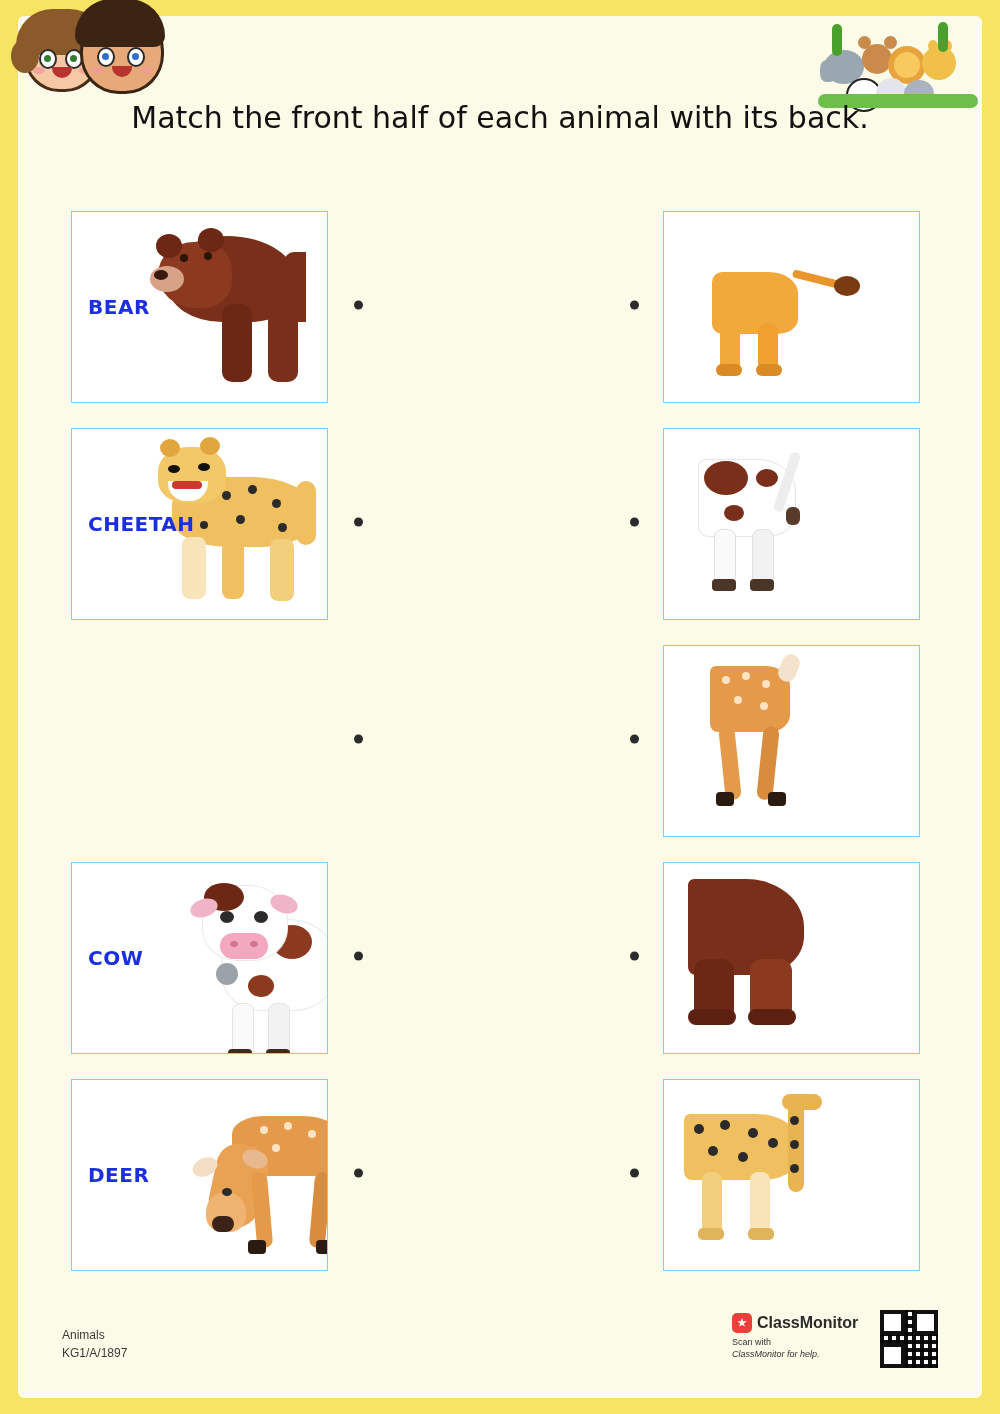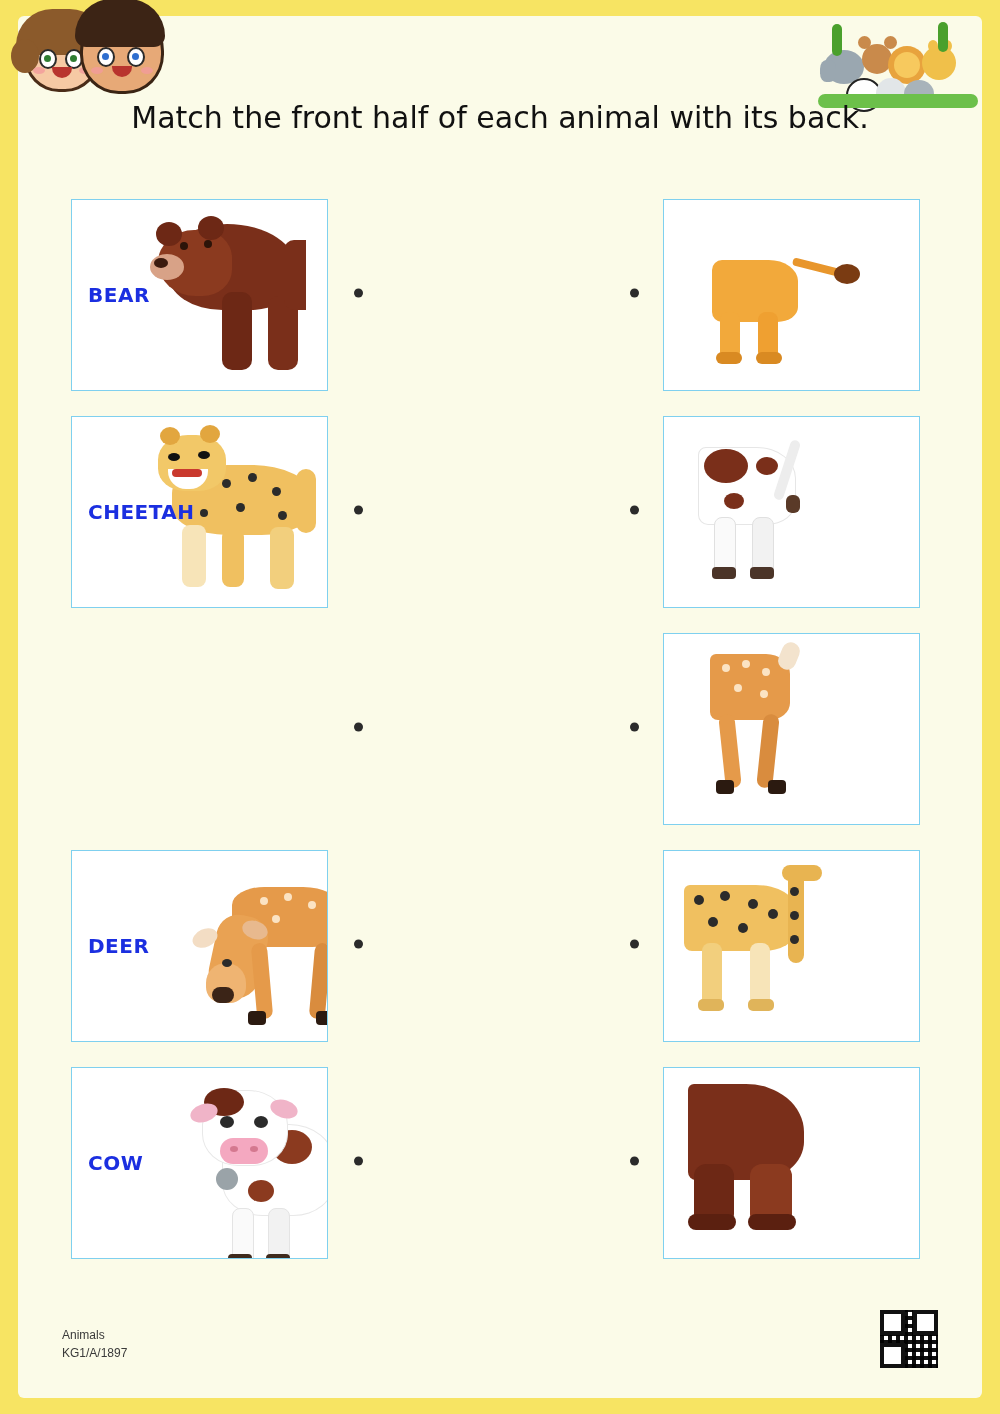--- a/index.html
+++ b/index.html
@@ -38,21 +38,21 @@
   }
   .ab{position:absolute;border-radius:50%;}
   
   .title{
     position:absolute;left:0;right:0;top:84px;
     text-align:center;
     font-size:30px;color:#111;
     font-family:"DejaVu Sans", sans-serif;
   }
   
-  .rows{position:absolute;left:0;top:168px;width:964px;}
+  .rows{position:absolute;left:0;top:180px;width:964px;}
   .row{position:relative;height:217px;}
   .card{
     position:absolute;top:15px;
     width:257px;height:192px;
     background:#ffffff;
     border:1.5px solid #7fd0ef;
     box-sizing:border-box;
   }
   .card.left{left:53px;}
   .card.right{left:645px;}
@@ -254,65 +254,20 @@
           <div class="sh" style="left:96px;top:80px;width:16px;height:74px;background:#d98c3e;border-radius:8px;transform:rotate(6deg);"></div>
           <div class="sh" style="left:52px;top:146px;width:18px;height:14px;background:#2b1a10;border-radius:4px;"></div>
           <div class="sh" style="left:104px;top:146px;width:18px;height:14px;background:#2b1a10;border-radius:4px;"></div>
         </div>
       </div>
     </div>
 
     <div class="row">
       <div class="card left">
         <div class="art">
-          <div class="sh" style="left:160px;top:36px;width:108px;height:60px;background:#e59a4a;border-radius:30% 34% 26% 26%;"></div>
-          <div class="sh" style="left:140px;top:64px;width:52px;height:84px;background:#e9a253;border-radius:26px 26px 30px 30px;transform:rotate(12deg);"></div>
-          <div class="sh" style="left:134px;top:112px;width:40px;height:40px;background:#efb472;border-radius:50% 50% 40% 40%;"></div>
-          <div class="sh" style="left:140px;top:136px;width:22px;height:16px;background:#3b2417;border-radius:8px;"></div>
-          <div class="sh" style="left:150px;top:108px;width:10px;height:8px;background:#2b2b2b;border-radius:50%;"></div>
-          <div class="sh" style="left:120px;top:78px;width:26px;height:18px;background:#f3ddc4;border-radius:50%;transform:rotate(-24deg);"></div>
-          <div class="sh" style="left:170px;top:70px;width:26px;height:18px;background:#e8b98e;border-radius:50%;transform:rotate(18deg);"></div>
-          <div class="sh" style="left:188px;top:46px;width:8px;height:8px;background:#fbe3c3;border-radius:50%;"></div>
-          <div class="sh" style="left:212px;top:42px;width:8px;height:8px;background:#fbe3c3;border-radius:50%;"></div>
-          <div class="sh" style="left:236px;top:50px;width:8px;height:8px;background:#fbe3c3;border-radius:50%;"></div>
-          <div class="sh" style="left:200px;top:64px;width:8px;height:8px;background:#fbe3c3;border-radius:50%;"></div>
-          <div class="sh" style="left:182px;top:92px;width:16px;height:76px;background:#e59a4a;border-radius:8px;transform:rotate(-5deg);"></div>
-          <div class="sh" style="left:240px;top:92px;width:16px;height:76px;background:#d98c3e;border-radius:8px;transform:rotate(5deg);"></div>
-          <div class="sh" style="left:176px;top:160px;width:18px;height:14px;background:#2b1a10;border-radius:4px;"></div>
-          <div class="sh" style="left:244px;top:160px;width:18px;height:14px;background:#2b1a10;border-radius:4px;"></div>
-        </div>
-        <div class="label">DEER</div>
-      </div>
-      <div class="dot l"></div>
-      <div class="dot r"></div>
-      <div class="card right">
-        <div class="art">
-          <div class="sh" style="left:20px;top:34px;width:112px;height:66px;background:#f0c060;border-radius:6px 36% 30% 8px;"></div>
-          <div class="sh" style="left:30px;top:44px;width:10px;height:10px;background:#2b2b2b;border-radius:50%;"></div>
-          <div class="sh" style="left:56px;top:40px;width:10px;height:10px;background:#2b2b2b;border-radius:50%;"></div>
-          <div class="sh" style="left:84px;top:48px;width:10px;height:10px;background:#2b2b2b;border-radius:50%;"></div>
-          <div class="sh" style="left:44px;top:66px;width:10px;height:10px;background:#2b2b2b;border-radius:50%;"></div>
-          <div class="sh" style="left:74px;top:72px;width:10px;height:10px;background:#2b2b2b;border-radius:50%;"></div>
-          <div class="sh" style="left:104px;top:58px;width:10px;height:10px;background:#2b2b2b;border-radius:50%;"></div>
-          <div class="sh" style="left:38px;top:92px;width:20px;height:64px;background:#f2cf7d;border-radius:8px;"></div>
-          <div class="sh" style="left:86px;top:92px;width:20px;height:64px;background:#f7e4b8;border-radius:8px;"></div>
-          <div class="sh" style="left:34px;top:148px;width:26px;height:12px;background:#e0b45a;border-radius:5px;"></div>
-          <div class="sh" style="left:84px;top:148px;width:26px;height:12px;background:#e0b45a;border-radius:5px;"></div>
-          <div class="sh" style="left:124px;top:20px;width:16px;height:92px;background:#e8b451;border-radius:10px;"></div>
-          <div class="sh" style="left:118px;top:14px;width:40px;height:16px;background:#e8b451;border-radius:10px;"></div>
-          <div class="sh" style="left:126px;top:36px;width:9px;height:9px;background:#2b2b2b;border-radius:50%;"></div>
-          <div class="sh" style="left:126px;top:60px;width:9px;height:9px;background:#2b2b2b;border-radius:50%;"></div>
-          <div class="sh" style="left:126px;top:84px;width:9px;height:9px;background:#2b2b2b;border-radius:50%;"></div>
-        </div>
-      </div>
-    </div>
-
-    <div class="row">
-      <div class="card left">
-        <div class="art">
           <div class="sh" style="left:150px;top:56px;width:110px;height:90px;background:#ffffff;border-radius:40% 40% 36% 36%;border:1px solid #e8e8e8;"></div>
           <div class="sh" style="left:200px;top:62px;width:40px;height:34px;background:#8b3a1f;border-radius:50%;"></div>
           <div class="sh" style="left:176px;top:112px;width:26px;height:22px;background:#8b3a1f;border-radius:50%;"></div>
           <div class="sh" style="left:130px;top:22px;width:84px;height:74px;background:#ffffff;border-radius:46% 46% 42% 42%;border:1px solid #e8e8e8;"></div>
           <div class="sh" style="left:132px;top:20px;width:40px;height:28px;background:#6d2815;border-radius:50%;"></div>
           <div class="sh" style="left:118px;top:36px;width:28px;height:18px;background:#f0b4c8;border-radius:50%;transform:rotate(-18deg);"></div>
           <div class="sh" style="left:198px;top:32px;width:28px;height:18px;background:#f0b4c8;border-radius:50%;transform:rotate(18deg);"></div>
           <div class="sh" style="left:148px;top:48px;width:14px;height:12px;background:#2b2b2b;border-radius:50%;"></div>
           <div class="sh" style="left:182px;top:48px;width:14px;height:12px;background:#2b2b2b;border-radius:50%;"></div>
           <div class="sh" style="left:148px;top:70px;width:48px;height:26px;background:#f4a8c0;border-radius:16px;"></div>
@@ -332,25 +287,80 @@
         <div class="art">
           <div class="sh" style="left:24px;top:16px;width:116px;height:96px;background:#7a2f1a;border-radius:6px 50% 40% 8px;"></div>
           <div class="sh" style="left:30px;top:96px;width:40px;height:62px;background:#6d2815;border-radius:12px;"></div>
           <div class="sh" style="left:86px;top:96px;width:42px;height:62px;background:#8b3a1f;border-radius:12px;"></div>
           <div class="sh" style="left:24px;top:146px;width:48px;height:16px;background:#5b2010;border-radius:8px;"></div>
           <div class="sh" style="left:84px;top:146px;width:48px;height:16px;background:#5b2010;border-radius:8px;"></div>
         </div>
       </div>
     </div>
 
+    <div class="row">
+      <div class="card left">
+        <div class="art">
+          <div class="sh" style="left:160px;top:36px;width:108px;height:60px;background:#e59a4a;border-radius:30% 34% 26% 26%;"></div>
+          <div class="sh" style="left:140px;top:64px;width:52px;height:84px;background:#e9a253;border-radius:26px 26px 30px 30px;transform:rotate(12deg);"></div>
+          <div class="sh" style="left:134px;top:112px;width:40px;height:40px;background:#efb472;border-radius:50% 50% 40% 40%;"></div>
+          <div class="sh" style="left:140px;top:136px;width:22px;height:16px;background:#3b2417;border-radius:8px;"></div>
+          <div class="sh" style="left:150px;top:108px;width:10px;height:8px;background:#2b2b2b;border-radius:50%;"></div>
+          <div class="sh" style="left:120px;top:78px;width:26px;height:18px;background:#f3ddc4;border-radius:50%;transform:rotate(-24deg);"></div>
+          <div class="sh" style="left:170px;top:70px;width:26px;height:18px;background:#e8b98e;border-radius:50%;transform:rotate(18deg);"></div>
+          <div class="sh" style="left:188px;top:46px;width:8px;height:8px;background:#fbe3c3;border-radius:50%;"></div>
+          <div class="sh" style="left:212px;top:42px;width:8px;height:8px;background:#fbe3c3;border-radius:50%;"></div>
+          <div class="sh" style="left:236px;top:50px;width:8px;height:8px;background:#fbe3c3;border-radius:50%;"></div>
+          <div class="sh" style="left:200px;top:64px;width:8px;height:8px;background:#fbe3c3;border-radius:50%;"></div>
+          <div class="sh" style="left:182px;top:92px;width:16px;height:76px;background:#e59a4a;border-radius:8px;transform:rotate(-5deg);"></div>
+          <div class="sh" style="left:240px;top:92px;width:16px;height:76px;background:#d98c3e;border-radius:8px;transform:rotate(5deg);"></div>
+          <div class="sh" style="left:176px;top:160px;width:18px;height:14px;background:#2b1a10;border-radius:4px;"></div>
+          <div class="sh" style="left:244px;top:160px;width:18px;height:14px;background:#2b1a10;border-radius:4px;"></div>
+        </div>
+        <div class="label">DEER</div>
+      </div>
+      <div class="dot l"></div>
+      <div class="dot r"></div>
+      <div class="card right">
+        <div class="art">
+          <div class="sh" style="left:20px;top:34px;width:112px;height:66px;background:#f0c060;border-radius:6px 36% 30% 8px;"></div>
+          <div class="sh" style="left:30px;top:44px;width:10px;height:10px;background:#2b2b2b;border-radius:50%;"></div>
+          <div class="sh" style="left:56px;top:40px;width:10px;height:10px;background:#2b2b2b;border-radius:50%;"></div>
+          <div class="sh" style="left:84px;top:48px;width:10px;height:10px;background:#2b2b2b;border-radius:50%;"></div>
+          <div class="sh" style="left:44px;top:66px;width:10px;height:10px;background:#2b2b2b;border-radius:50%;"></div>
+          <div class="sh" style="left:74px;top:72px;width:10px;height:10px;background:#2b2b2b;border-radius:50%;"></div>
+          <div class="sh" style="left:104px;top:58px;width:10px;height:10px;background:#2b2b2b;border-radius:50%;"></div>
+          <div class="sh" style="left:38px;top:92px;width:20px;height:64px;background:#f2cf7d;border-radius:8px;"></div>
+          <div class="sh" style="left:86px;top:92px;width:20px;height:64px;background:#f7e4b8;border-radius:8px;"></div>
+          <div class="sh" style="left:34px;top:148px;width:26px;height:12px;background:#e0b45a;border-radius:5px;"></div>
+          <div class="sh" style="left:84px;top:148px;width:26px;height:12px;background:#e0b45a;border-radius:5px;"></div>
+          <div class="sh" style="left:124px;top:20px;width:16px;height:92px;background:#e8b451;border-radius:10px;"></div>
+          <div class="sh" style="left:118px;top:14px;width:40px;height:16px;background:#e8b451;border-radius:10px;"></div>
+          <div class="sh" style="left:126px;top:36px;width:9px;height:9px;background:#2b2b2b;border-radius:50%;"></div>
+          <div class="sh" style="left:126px;top:60px;width:9px;height:9px;background:#2b2b2b;border-radius:50%;"></div>
+          <div class="sh" style="left:126px;top:84px;width:9px;height:9px;background:#2b2b2b;border-radius:50%;"></div>
+        </div>
+      </div>
+    </div>
+
   </div>
 
   <div class="footer-left">
     <div>Animals</div>
     <div>KG1/A/1897</div>
   </div>
 
+  <div class="brand">
+    <div class="brand-row">
+      <span class="cm-logo"></span>
+      <span class="cm-name">ClassMonitor</span>
+    </div>
+    <div class="cm-sub">
+      <div>Scan with</div>
+      <i>ClassMonitor for help.</i>
+    </div>
+  </div>
 
   <div class="qr">
       <span class="qr-bl"></span>
     </div>
 
 </div>
 
 </body></html>

